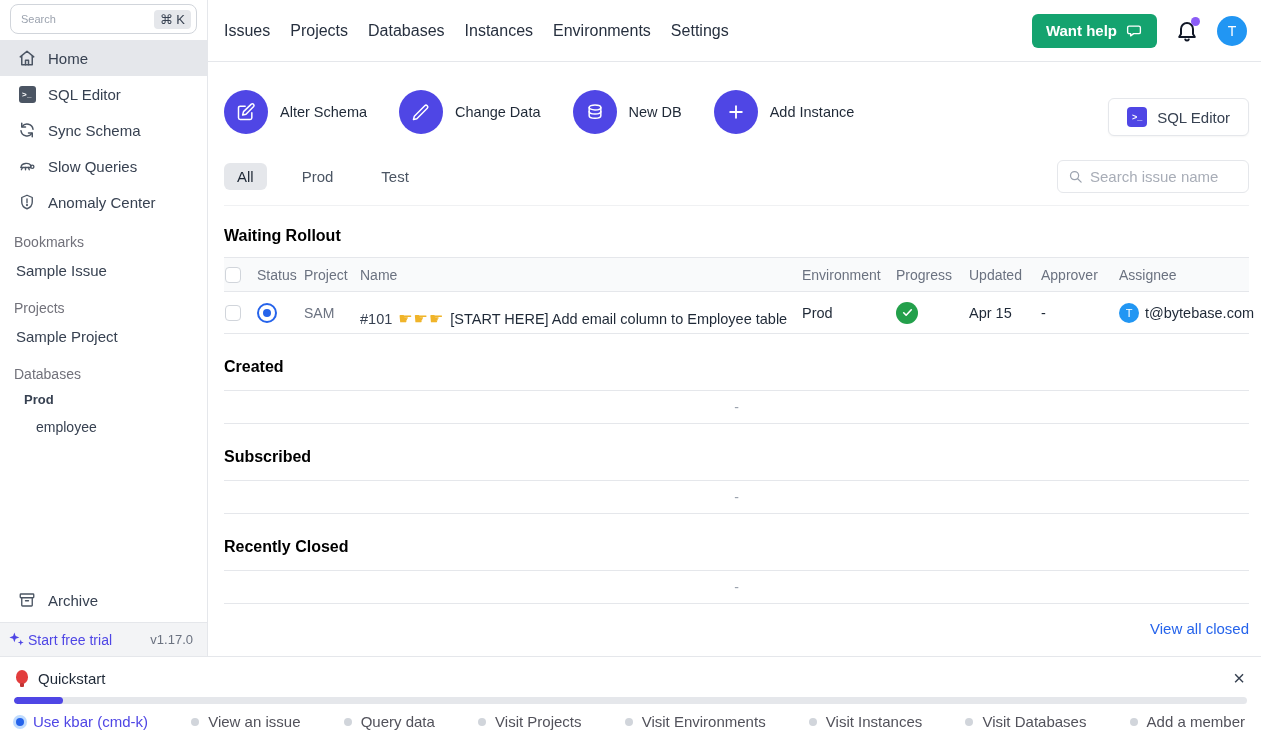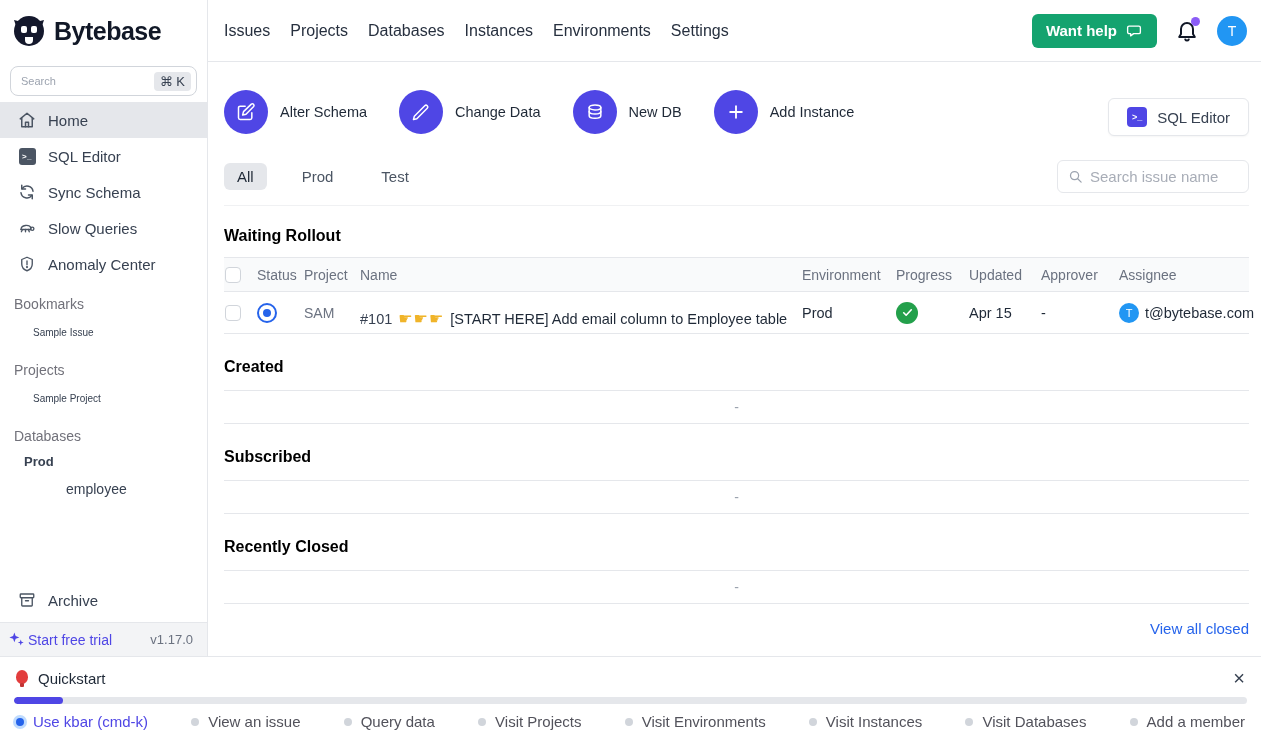--- a/index.html
+++ b/index.html
@@ -15,23 +15,23 @@
   .logo-text { font-size:25px; font-weight:800; color:#111827; letter-spacing:-0.5px; }
   .search-box { margin:4px 10px 6px 10px; height:30px; border:1px solid #d1d5db; border-radius:8px; display:flex; align-items:center; padding:0 5px 0 10px; gap:6px; }
   .search-box input { border:none; outline:none; flex:1; min-width:0; font-size:11px; color:#374151; font-family:inherit; background:transparent; }
   .search-box input::placeholder { color:#9ca3af; }
   .kbd { background:#e5e7eb; border-radius:4px; font-size:13px; color:#374151; padding:2px 6px; white-space:nowrap; }
   .side-item { height:36px; display:flex; align-items:center; gap:12px; padding:0 8px 0 18px; font-size:15px; color:#374151; cursor:pointer; }
   .side-item.active { background:#e5e7eb; }
   .side-item .ic { width:18px; height:18px; flex:0 0 18px; color:#4b5563; display:flex; align-items:center; justify-content:center; }
   .term-ic { width:17px; height:17px; background:#4b5563; border-radius:3px; color:#fff; font-size:8px; font-weight:700; display:flex; align-items:center; justify-content:center; letter-spacing:0.5px; }
   .side-section-title { font-size:14px; color:#71717a; margin:14px 0 4px 14px; }
-  .side-link { height:32px; display:flex; align-items:center; padding-left:33px; font-size:10px; color:#374151; cursor:pointer; }
+  .side-link { height:32px; display:flex; align-items:center; padding-left:16px; font-size:15px; color:#374151; cursor:pointer; }
   .db-group { height:26px; display:flex; align-items:center; padding-left:24px; font-size:13px; font-weight:700; color:#374151; }
-  .db-child { height:30px; display:flex; align-items:center; padding-left:36px; font-size:14px; color:#374151; cursor:pointer;margin-left:30px; }
+  .db-child { height:30px; display:flex; align-items:center; padding-left:36px; font-size:14px; color:#374151; cursor:pointer; }
   .side-spacer { flex:1; }
   .archive-row { margin-bottom:4px; }
   .trial-bar { height:34px; border-top:1px solid #e5e7eb; background:#f3f4f6; display:flex; align-items:center; justify-content:space-between; padding:0 14px 0 8px; }
   .trial-left { display:flex; align-items:center; gap:3px; font-size:14px; color:#4f46e5; font-weight:500; cursor:pointer; }
   .version { font-size:13px; color:#6b7280; }
 
   
   .main { flex:1; display:flex; flex-direction:column; min-width:0; }
   .topbar { height:62px; flex:0 0 62px; border-bottom:1px solid #e5e7eb; display:flex; align-items:center; padding:0 14px 0 16px; }
   .topnav { display:flex; gap:20px; font-size:16px; color:#27303f; }
@@ -100,33 +100,20 @@
   .qs-step.active .qs-dot { background:#2563eb; box-shadow:0 0 0 3px #bfdbfe; }
 
   svg { display:block; }
 </style>
 </head>
 <body>
 
 <div class="app">
 
   <aside class="sidebar">
-    <div class="logo-row">
-      <span class="logo-mark">
-        <svg viewBox="0 0 38 38" width="38" height="38">
-            <circle cx="19" cy="19" r="15" fill="#14182c"></circle>
-            <path d="M6 14 L4 8 L12 10 Z" fill="#14182c"></path>
-            <path d="M32 14 L34 8 L26 10 Z" fill="#14182c"></path>
-            <rect x="11" y="14" width="6" height="7" rx="2" fill="#fff"></rect>
-            <rect x="21" y="14" width="6" height="7" rx="2" fill="#fff"></rect>
-            <path d="M15 25 h8 v3 a4 4 0 0 1 -8 0 z" fill="#fff"></path>
-          </svg>
-      </span>
-      <span class="logo-text">Bytebase</span>
-    </div>
 
     <div class="search-box">
       <input type="text" placeholder="Search" style="">
       <span class="kbd">⌘ K</span>
     </div>
 
     <nav>
       <div class="side-item active">
         <span class="ic">
           <svg viewBox="0 0 24 24" width="18" height="18" fill="none" stroke="currentColor" stroke-width="2" stroke-linecap="round" stroke-linejoin="round">

